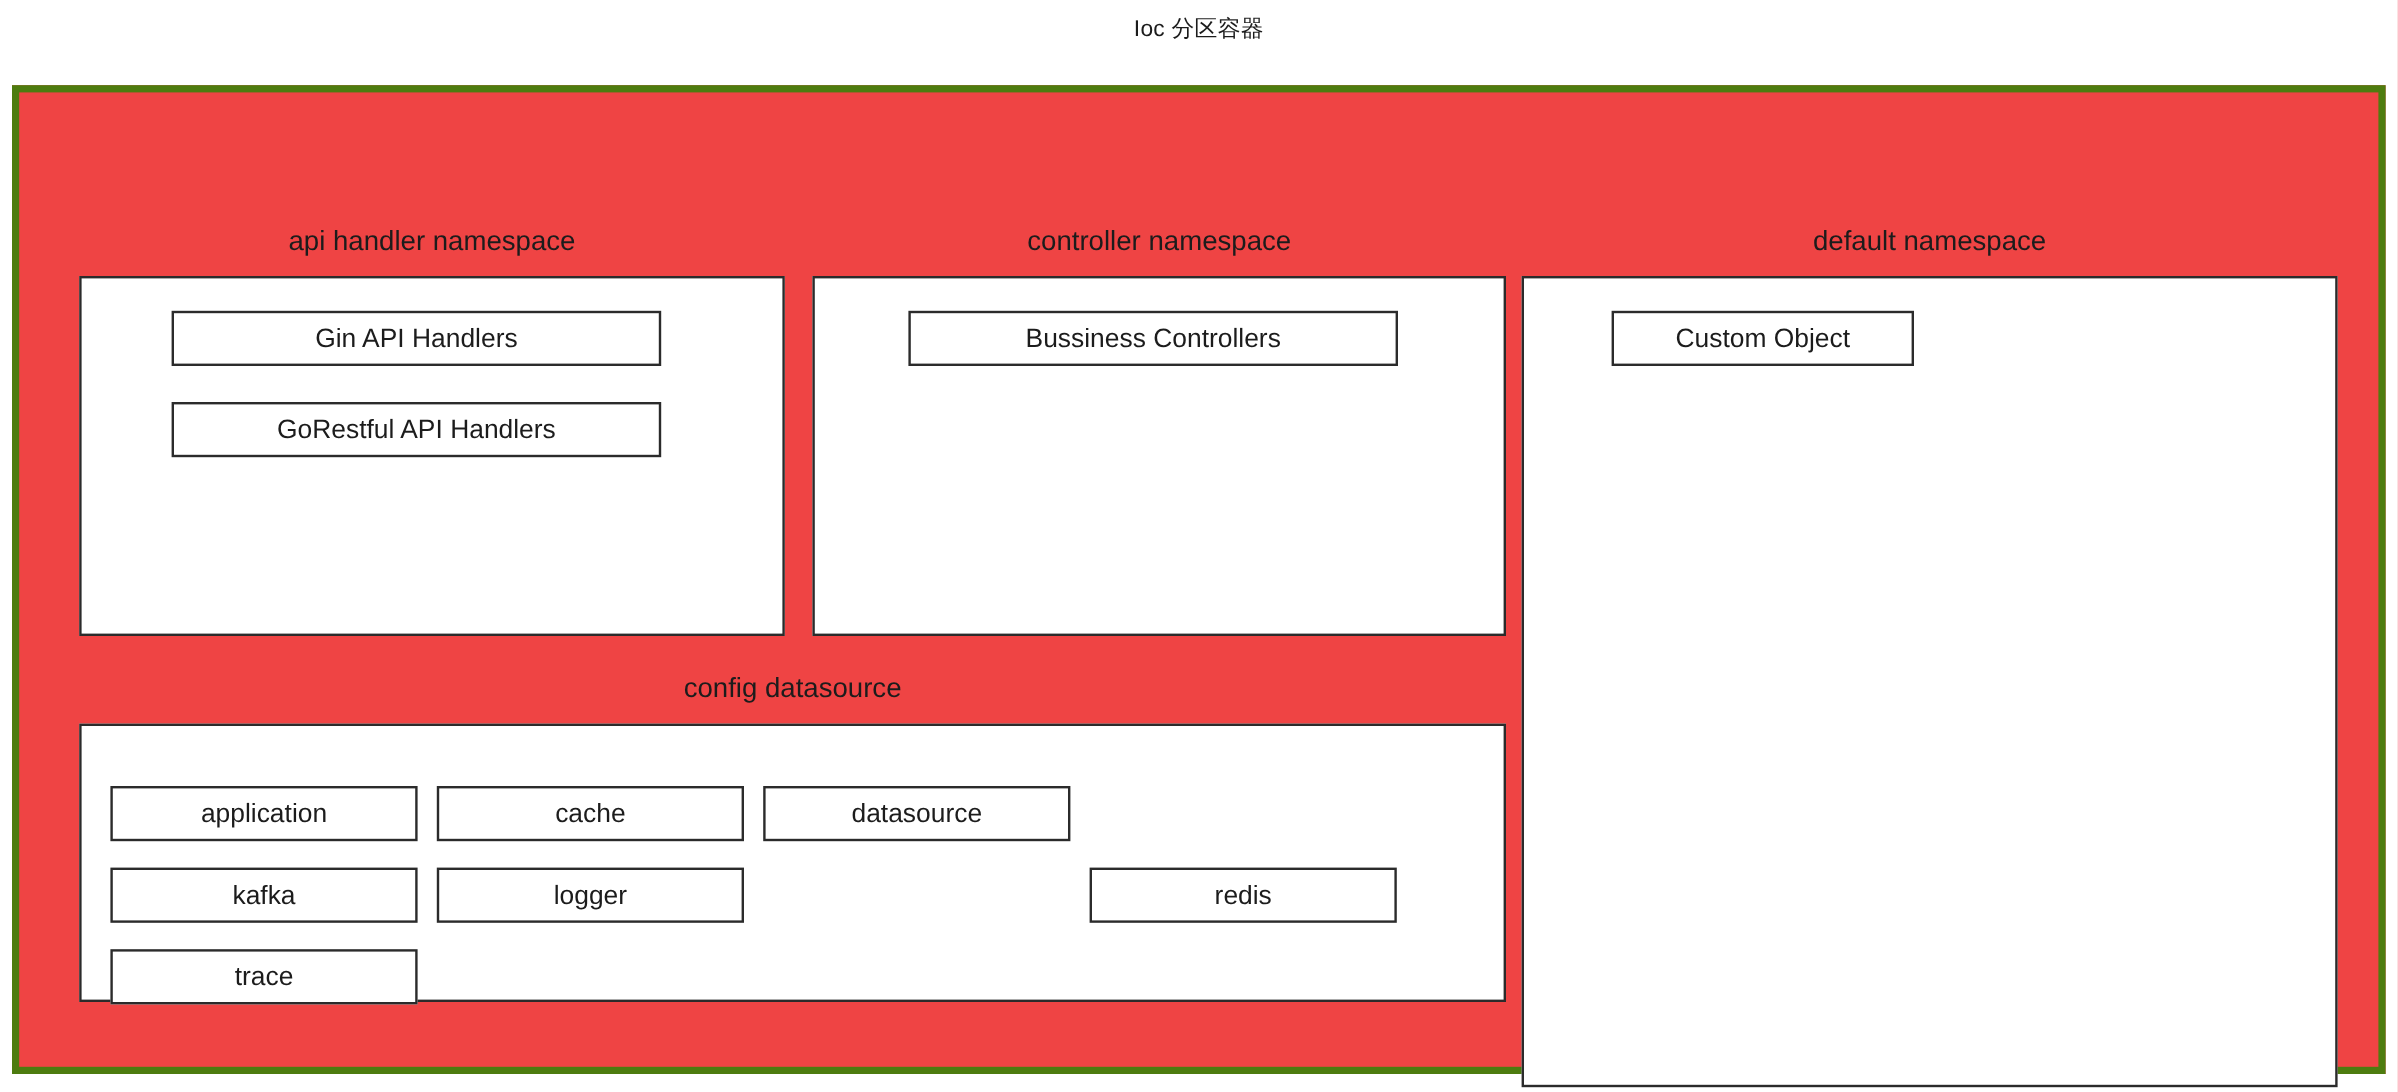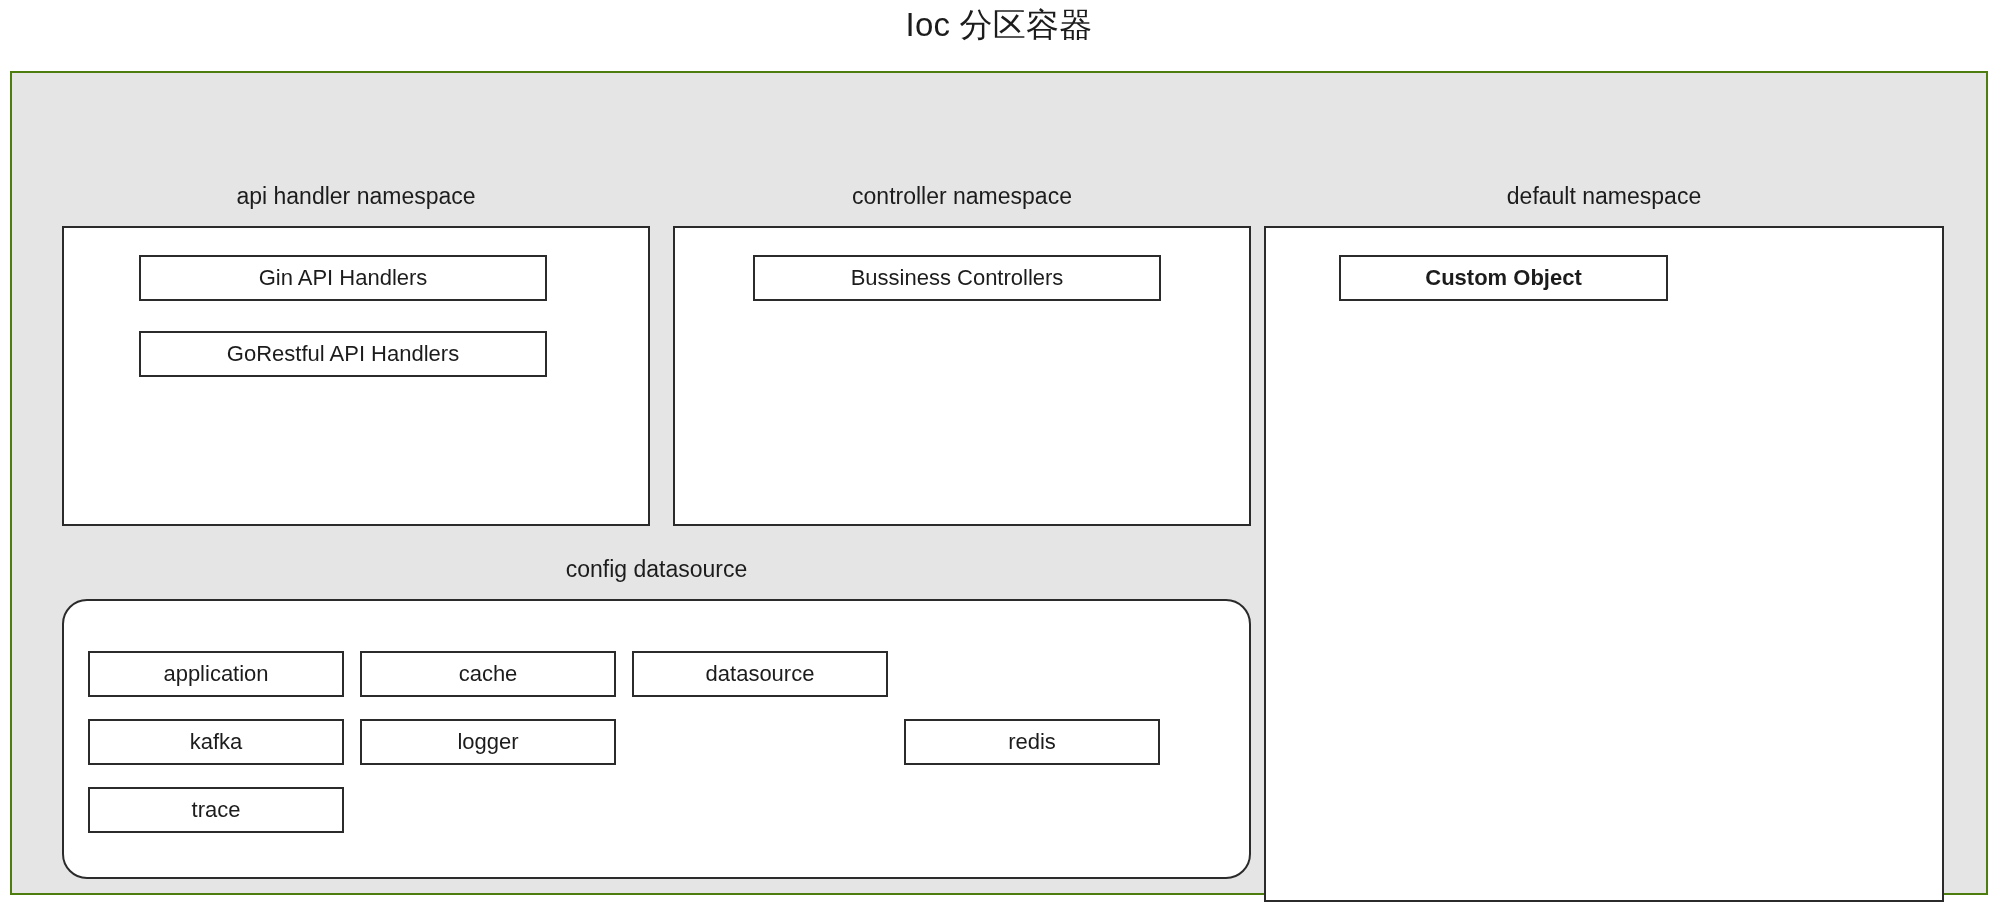--- a/index.html
+++ b/index.html
@@ -23,37 +23,37 @@
     inset: 0;
   }
 
   
   .diagram-title {
     position: absolute;
     top: 8px;
     left: 0;
     width: 1998px;
     text-align: center;
-    font-size: 33px;
+    font-size: 19px;
     line-height: 34px;
     color: #1c1c1c;
     letter-spacing: .2px;
     white-space: nowrap;
   }
 
   
   .ioc-container {
     position: absolute;
     left: 10px;
     top: 71px;
     width: 1978px;
     height: 824px;
-    border: 2px solid #4d7c0f;
-    box-sizing: border-box;
-    background: #e5e5e5;
+    border: 6px solid #4d7c0f;
+    box-sizing: border-box;
+    background: #ef4444;
   }
 
   
   .ns-group {
     position: absolute;
     box-sizing: border-box;
   }
   .ns-label {
     position: absolute;
     left: 0;
@@ -111,22 +111,21 @@
 
   
   #ns-config {
     left: 50px;
     top: 481px;
     width: 1189px;
   }
   #ns-config .ns-box {
     top: 45px;
     width: 1189px;
-    height: 280px;
-    border-radius: 25px;
+    height: 232px;
   }
 
   
   .chip {
     position: absolute;
     box-sizing: border-box;
     border: 2px solid #2b2b2b;
     background: #ffffff;
     font-size: 22px;
     line-height: 1;
@@ -150,23 +149,22 @@
   
   #ns-controller .chip {
     left: 78px;
     width: 408px;
     top: 27px;
   }
 
   
   #ns-default .chip {
     left: 73px;
-    width: 329px;
+    width: 252px;
     top: 27px;
-    font-weight: bold;
   }
 
   
   #ns-config .chip {
     width: 256px;
   }
   #ns-config .chip.col0 { left: 24px; }
   #ns-config .chip.col1 { left: 296px; }
   #ns-config .chip.col2 { left: 568px; }
   #ns-config .chip.col3 { left: 840px; }

